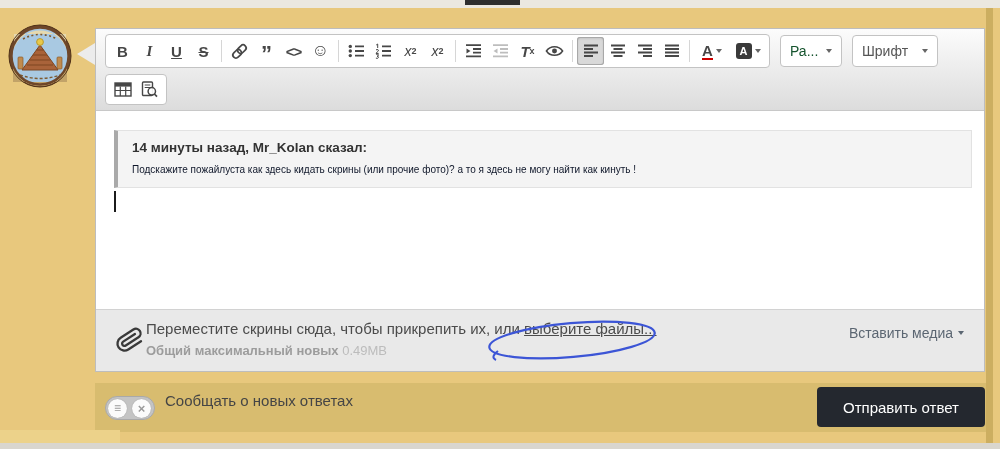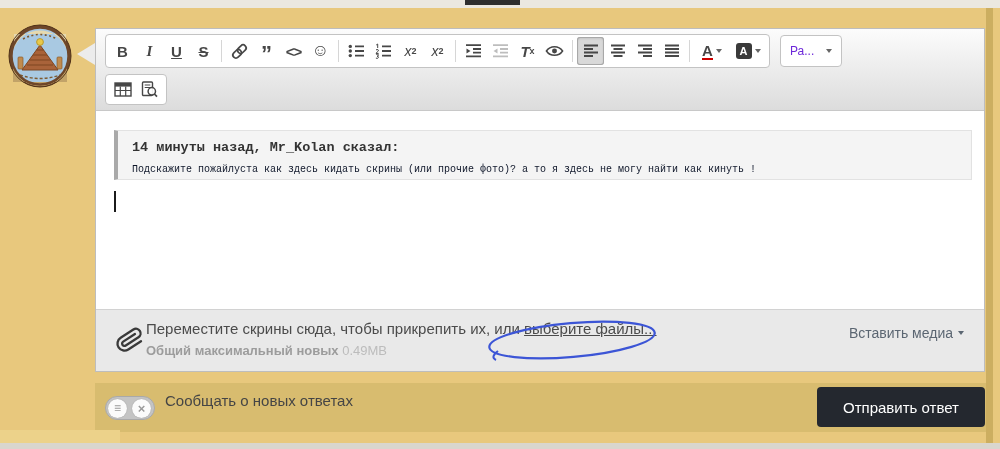--- a/index.html
+++ b/index.html
@@ -48,28 +48,28 @@
   .rmfmt .t{font-style:italic;font-size:15px;font-weight:bold;}
   .rmfmt sub{font-size:9px;font-weight:bold;}
   .colorA{font-size:15px;font-weight:bold;color:#474747;border-bottom:2px solid #cc0000;line-height:15px;}
   .bgA{width:16px;height:16px;background:#3a3a3a;border-radius:3px;color:#fff;font-size:11px;
        display:flex;align-items:center;justify-content:center;}
   .caret{width:0;height:0;border-left:3.5px solid transparent;border-right:3.5px solid transparent;
          border-top:4.5px solid #666;}
   .dropdown{height:32px;background:#fff;border:1px solid #c3c3c3;border-radius:4px;margin-left:10px;
             padding:0 9px;display:flex;align-items:center;cursor:pointer;}
   .dd-para{width:62px;justify-content:space-between;}
-  .dd-para .dd-label{color:#6d28d9;font-size:12px;}
+  .dd-para .dd-label{color:#14532d;font-size:14px;}
   .dd-font{width:86px;justify-content:space-between;}
   .dd-font .dd-label{color:#555;font-size:14px;}
 
   
   .content{position:absolute;left:0;top:83px;right:0;height:199px;background:#fff;cursor:text;}
   .quote{margin:18px 12px 0 18px;background:#f4f4f4;border:1px solid #e2e2e2;
-         border-left:4px solid #a9a9a9;padding:9px 14px 4px;font-family:Liberation Mono, monospace;}
+         border-left:4px solid #a9a9a9;padding:9px 14px 12px;}
   .quote-header{font-size:13.5px;font-weight:bold;color:#333;margin-bottom:9px;}
   .quote-body{font-size:10px;color:#0f172a;}
   .cursor{position:absolute;left:18px;top:79px;width:2px;height:21px;background:#1b1b1b;}
 
   
   .attach-bar{position:absolute;left:0;bottom:0;right:0;height:62px;background:#e9e9e9;
               border-top:1px solid #d2d2d2;}
   .clip{position:absolute;left:20px;top:15px;}
   .attach-text{position:absolute;left:50px;top:10px;font-size:15px;color:#4b4b4b;white-space:nowrap;}
   .choose-link{text-decoration:underline;color:#4b4b4b;cursor:pointer;}
@@ -223,20 +223,24 @@
           <div class="tb-btn wide">
             <span class="bgA">A</span>
             <span class="caret"></span>
           </div>
         </div>
 
         <div class="dropdown dd-para">
           <span class="dd-label">Ра...</span>
           <span class="caret"></span>
         </div>
+        <div class="dropdown dd-font">
+          <span class="dd-label">Шрифт</span>
+          <span class="caret"></span>
+        </div>
       </div>
 
       <div class="tb-row2">
         <div class="tb-group small">
           <div class="tb-btn">
             <svg width="18" height="15" viewBox="0 0 18 15">
               <rect x="1" y="1" width="16" height="13" fill="#fff" stroke="#474747" stroke-width="1.4"></rect>
               <rect x="1" y="1" width="16" height="3.6" fill="#474747"></rect>
               <path d="M1 8.5 h16 M6.3 4.6 v9.4 M11.7 4.6 v9.4" stroke="#474747" stroke-width="1.2"></path>
             </svg>

